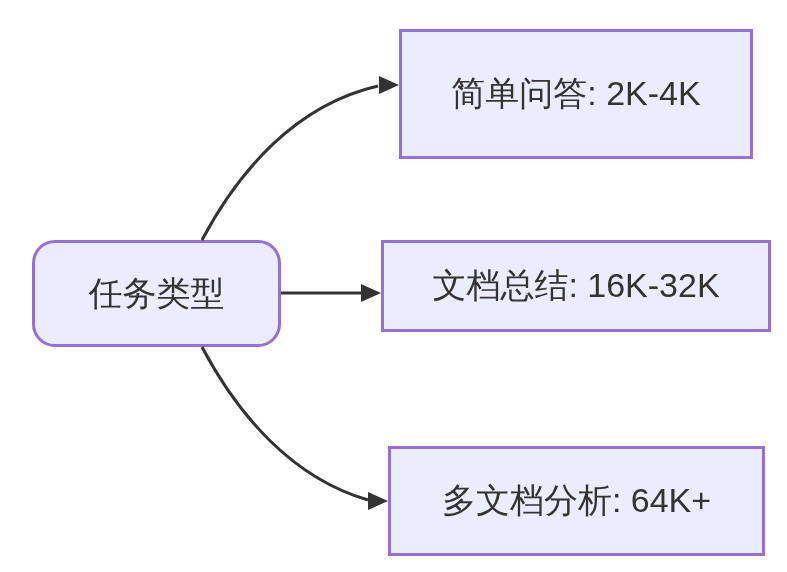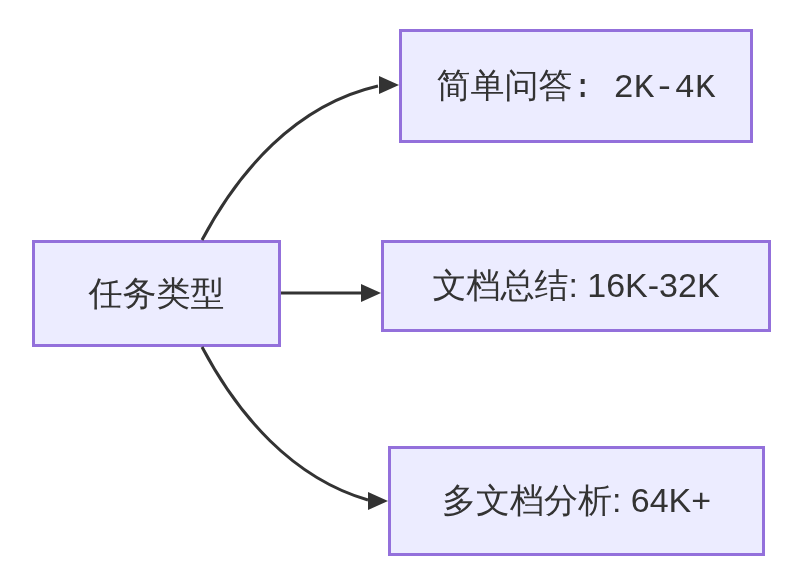--- a/index.html
+++ b/index.html
@@ -40,22 +40,22 @@
     border: 3px solid #9370DB;
     color: #333333;
     font-size: 34px;
     display: flex;
     align-items: center;
     justify-content: center;
     text-align: center;
     z-index: 1;
     white-space: nowrap;
   }
-  .node-root   { left: 32px;  top: 240px; width: 249px; height: 107px; }
-  .node-child1 { left: 399px; top: 29px;  width: 354px; height: 114px; font-family: Liberation Mono, monospace; }
+  .node-root   { left: 32px;  top: 240px; width: 249px; height: 107px; border-radius: 23px; }
+  .node-child1 { left: 399px; top: 29px;  width: 354px; height: 130px; }
   .node-child2 { left: 381px; top: 240px; width: 390px; height: 92px; }
   .node-child3 { left: 388px; top: 446px; width: 377px; height: 110px; }
 </style>
 </head>
 <body>
 
 <div class="canvas">
 
   <svg class="edges" viewBox="0 0 787 572" xmlns="http://www.w3.org/2000/svg" aria-hidden="true">
 

